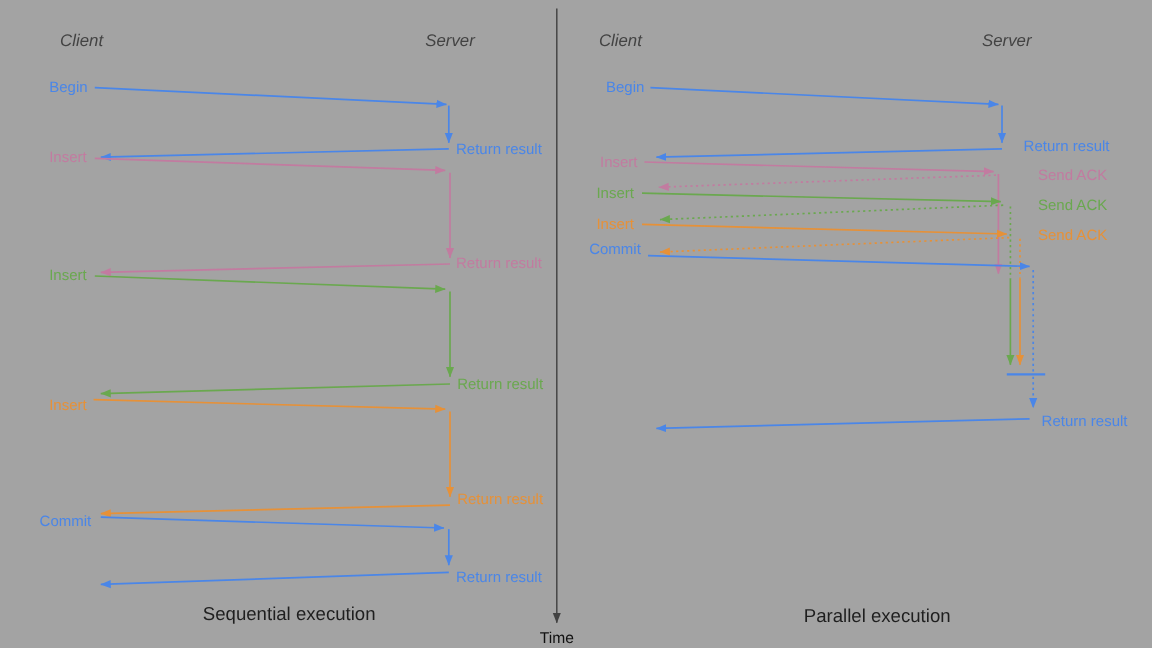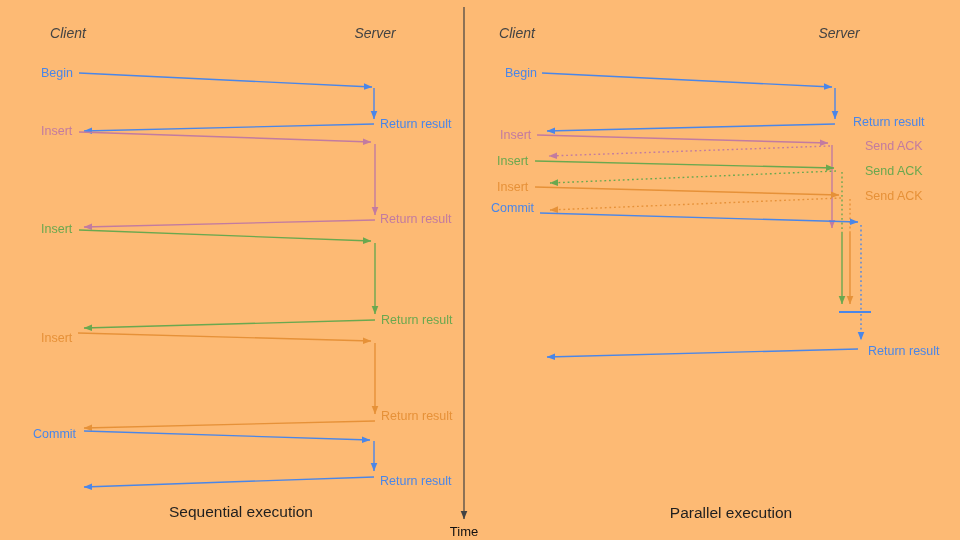--- a/index.html
+++ b/index.html
@@ -4,21 +4,21 @@
 <style>
   html, body {
     margin: 0;
     padding: 0;
     background: #ffffff;
   }
   .stage {
     position: relative;
     width: 960px;
     height: 540px;
-    background: #fdba74;
+    background: #a3a3a3;
     overflow: hidden;
     font-family: "Liberation Sans", sans-serif;
   }
   svg text { user-select: none; }
   .lbl   { font: 12.5px "Liberation Sans", sans-serif; }
   .hdr   { font: italic 14px "Liberation Sans", sans-serif; fill: #434343; }
   .title { font: 15.5px "Liberation Sans", sans-serif; fill: #1f1f1f; }
   .time  { font: 13px "Liberation Sans", sans-serif; fill: #111111; }
 </style>
 </head>

